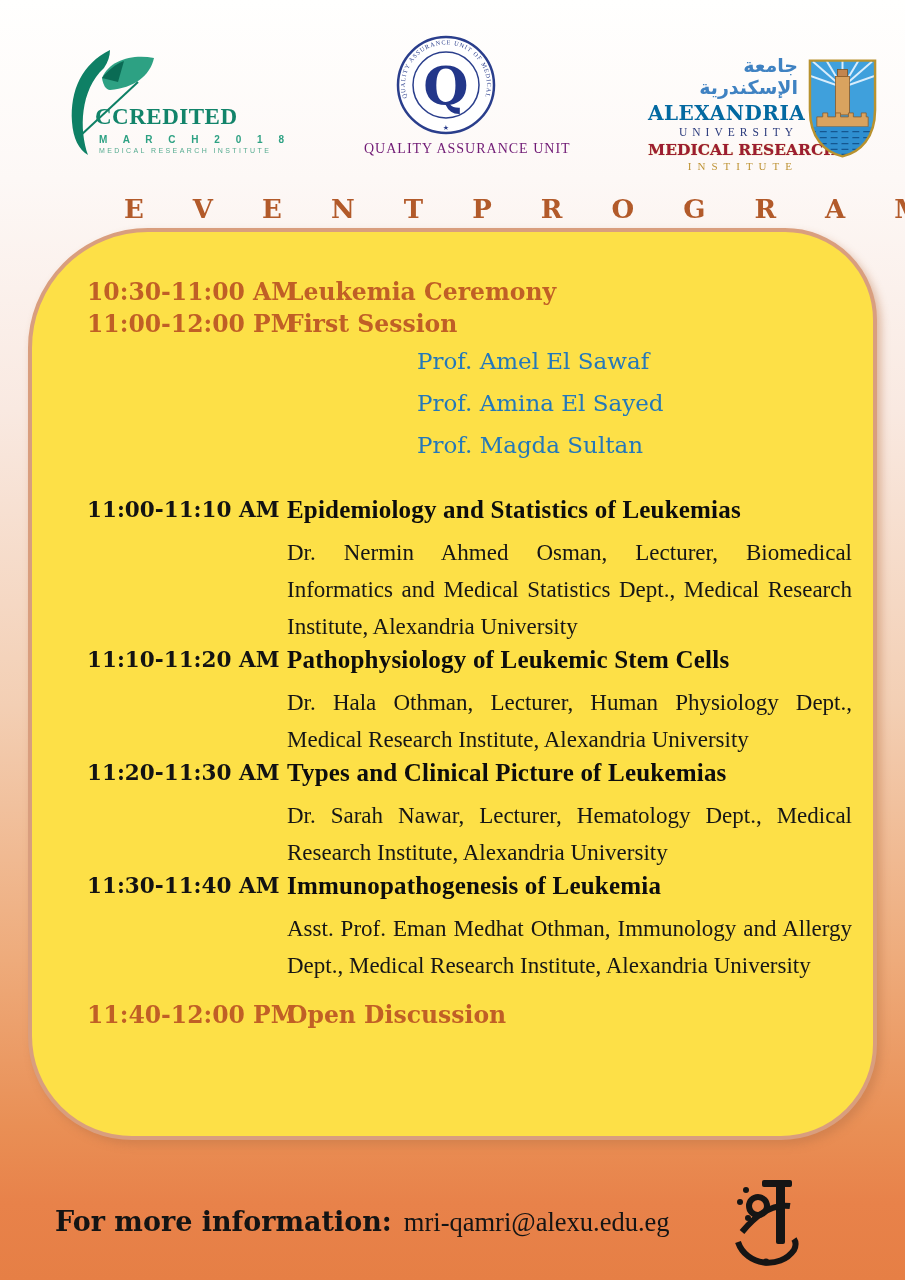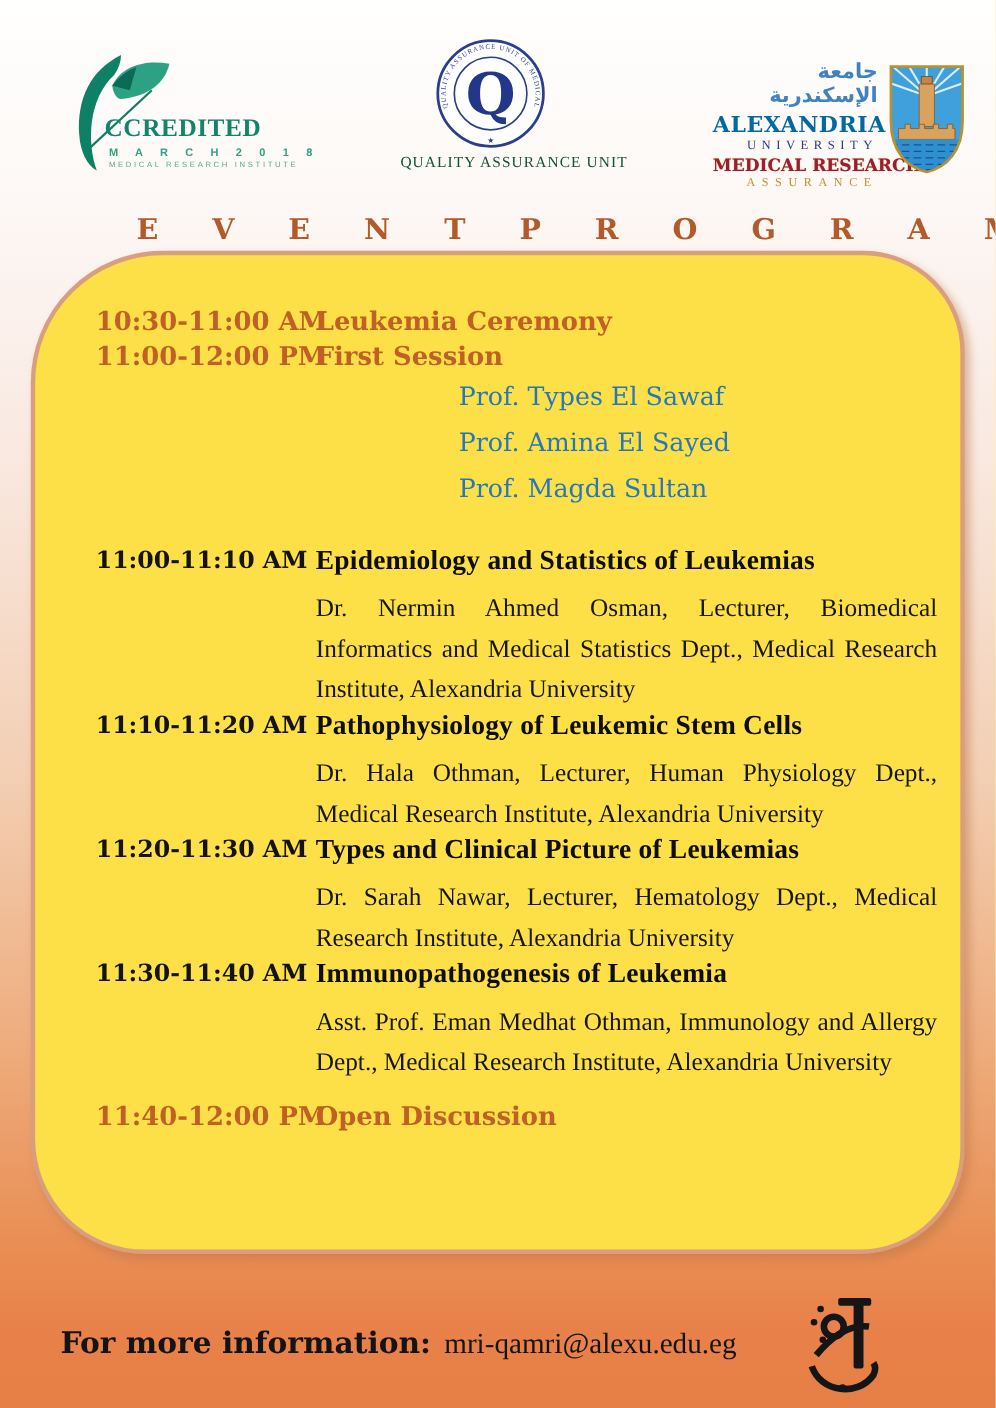--- a/index.html
+++ b/index.html
@@ -13,21 +13,21 @@
   .logo-accredited svg{position:absolute;left:0;top:0;}
   .acc-word{position:absolute;left:37px;top:56px;font-family:Liberation Serif, serif;
     font-weight:bold;font-size:23px;color:#12846a;letter-spacing:.5px;}
   .acc-march{position:absolute;left:41px;top:86px;font-family:"Liberation Sans",sans-serif;
     font-weight:bold;font-size:10px;color:#2da183;letter-spacing:6.5px;white-space:nowrap;}
   .acc-inst{position:absolute;left:41px;top:99px;font-family:"Liberation Sans",sans-serif;
     font-size:7px;color:#55ab90;letter-spacing:2.4px;white-space:nowrap;}
 
   .logo-qau{position:absolute;left:364px;top:34px;width:164px;text-align:center;}
   .qau-caption{margin-top:5px;font-family:"Liberation Serif",serif;font-size:14px;
-    color:#14532d;letter-spacing:1px;white-space:nowrap;}
+    color:#701a75;letter-spacing:1px;white-space:nowrap;}
 
   .logo-alex{position:absolute;left:648px;top:55px;width:232px;display:flex;gap:7px;}
   .alex-text{width:150px;text-align:right;}
   .alex-arabic{font-family:"DejaVu Sans",sans-serif;font-weight:bold;font-size:19px;
     color:#3f82c2;direction:rtl;line-height:1.15;}
   .alex-l1{font-family:"DejaVu Serif",serif;font-weight:bold;font-size:20px;color:#0369a1;
     letter-spacing:.5px;margin-top:2px;}
   .alex-l2{font-family:"Liberation Serif",serif;font-size:11.5px;color:#2a3a7c;
     letter-spacing:5px;margin-top:1px;white-space:nowrap;}
   .alex-l3{font-family:"DejaVu Serif",serif;font-weight:bold;font-size:15.5px;color:#9c1c33;
@@ -100,21 +100,21 @@
   </svg>
   <div class="qau-caption">QUALITY ASSURANCE UNIT</div>
 </div>
 
 <div class="logo-alex">
   <div class="alex-text">
     <div class="alex-arabic">جامعة الإسكندرية</div>
     <div class="alex-l1">ALEXANDRIA</div>
     <div class="alex-l2">UNIVERSITY</div>
     <div class="alex-l3">MEDICAL RESEARCH</div>
-    <div class="alex-l4">ASSURANCE</div>
+    <div class="alex-l4">INSTITUTE</div>
   </div>
   <svg width="76" height="106" viewBox="0 0 76 106">
     <defs>
         <clipPath id="shieldClip">
       <path d="M5,5 h66 v50 c0,28 -15,43 -33,47 c-18,-4 -33,-19 -33,-47 Z"></path>
     </clipPath>
       </defs>
     <path d="M5,5 h66 v50 c0,28 -15,43 -33,47 c-18,-4 -33,-19 -33,-47 Z" fill="#3fa0dc"></path>
     <g clip-path="url(#shieldClip)">
       <g stroke="#eaf6ff" stroke-width="2" opacity="0.9">
@@ -148,21 +148,21 @@
   <div class="card-content">
       <div class="row r-simple">
         <div class="txt-orange">10:30-11:00 AM</div>
         <div class="txt-orange">Leukemia Ceremony</div>
       </div>
       <div class="row r-simple">
         <div class="txt-orange">11:00-12:00 PM</div>
         <div class="txt-orange">First Session</div>
       </div>
       <div class="row chair-name-row first">
-        <div class="chair-name">Prof. Types El Sawaf</div>
+        <div class="chair-name">Prof. Amel El Sawaf</div>
       </div>
       <div class="row chair-name-row">
         <div class="chair-name">Prof. Amina El Sayed</div>
       </div>
       <div class="row chair-name-row">
         <div class="chair-name">Prof. Magda Sultan</div>
       </div>
       <div class="row r-session gapped">
         <div class="time-dark">11:00-11:10 AM</div>
         <div class="title-dark">Epidemiology and Statistics of Leukemias</div>

